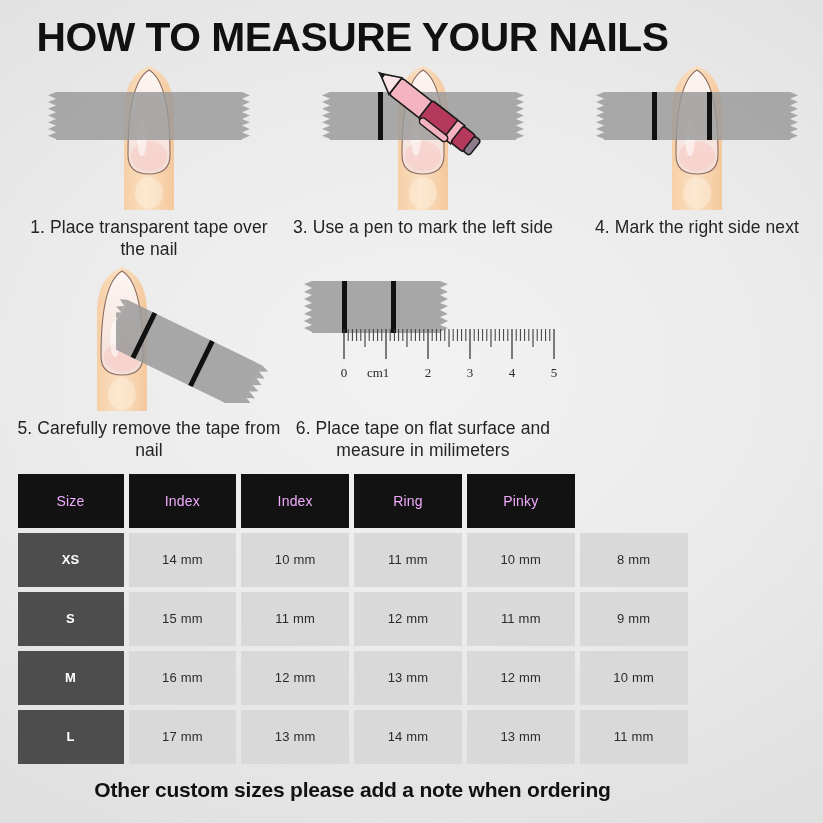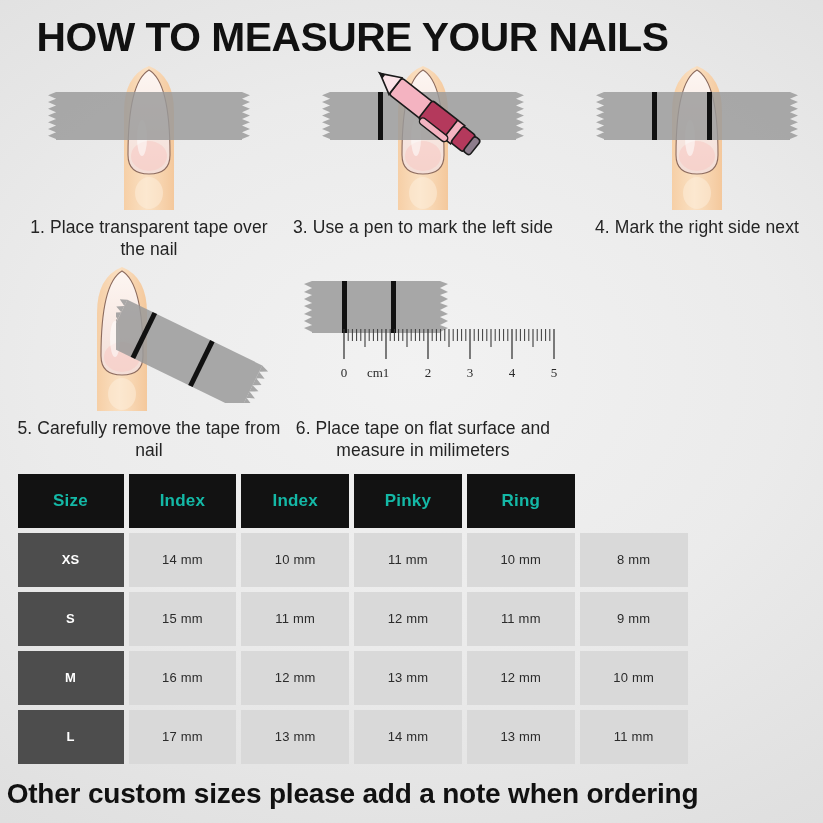--- a/index.html
+++ b/index.html
@@ -167,34 +167,34 @@
     display: flex;
     align-items: center;
     justify-content: center;
     font-size: 13px;
     color: #2b2b2b;
     background: #d9d9d9;
     letter-spacing: 0.2px;
   }
   .trow.head .cell {
     background: #121212;
-    color: #14b8a6;
-    font-weight: 700;
-    font-size: 17px;
+    color: #f0abfc;
+    font-weight: 400;
+    font-size: 14px;
   }
   .cell.sizecell {
     background: #4d4d4d;
     color: #ffffff;
     font-weight: 700;
   }
 
   
   .footer {
     text-align: center;
-    font-size: 28px;
+    font-size: 21px;
     font-weight: 700;
     color: #111;
     margin-top: 14px;
     letter-spacing: -0.2px;
   }
 </style>
 </head>
 <body>
 
 <div class="page">
@@ -394,22 +394,22 @@
       <div class="caption" style="max-width:276px;">6. Place tape on flat surface and measure in milimeters</div>
     </div>
 
   </div>
 
   <div class="table">
     <div class="trow head">
       <div class="cell">Size</div>
       <div class="cell">Index</div>
       <div class="cell">Index</div>
+      <div class="cell">Ring</div>
       <div class="cell">Pinky</div>
-      <div class="cell">Ring</div>
     </div>
 
     <div class="trow">
       <div class="cell sizecell">XS</div>
       <div class="cell">14 mm</div>
       <div class="cell">10 mm</div>
       <div class="cell">11 mm</div>
       <div class="cell">10 mm</div>
       <div class="cell">8 mm</div>
     </div>

